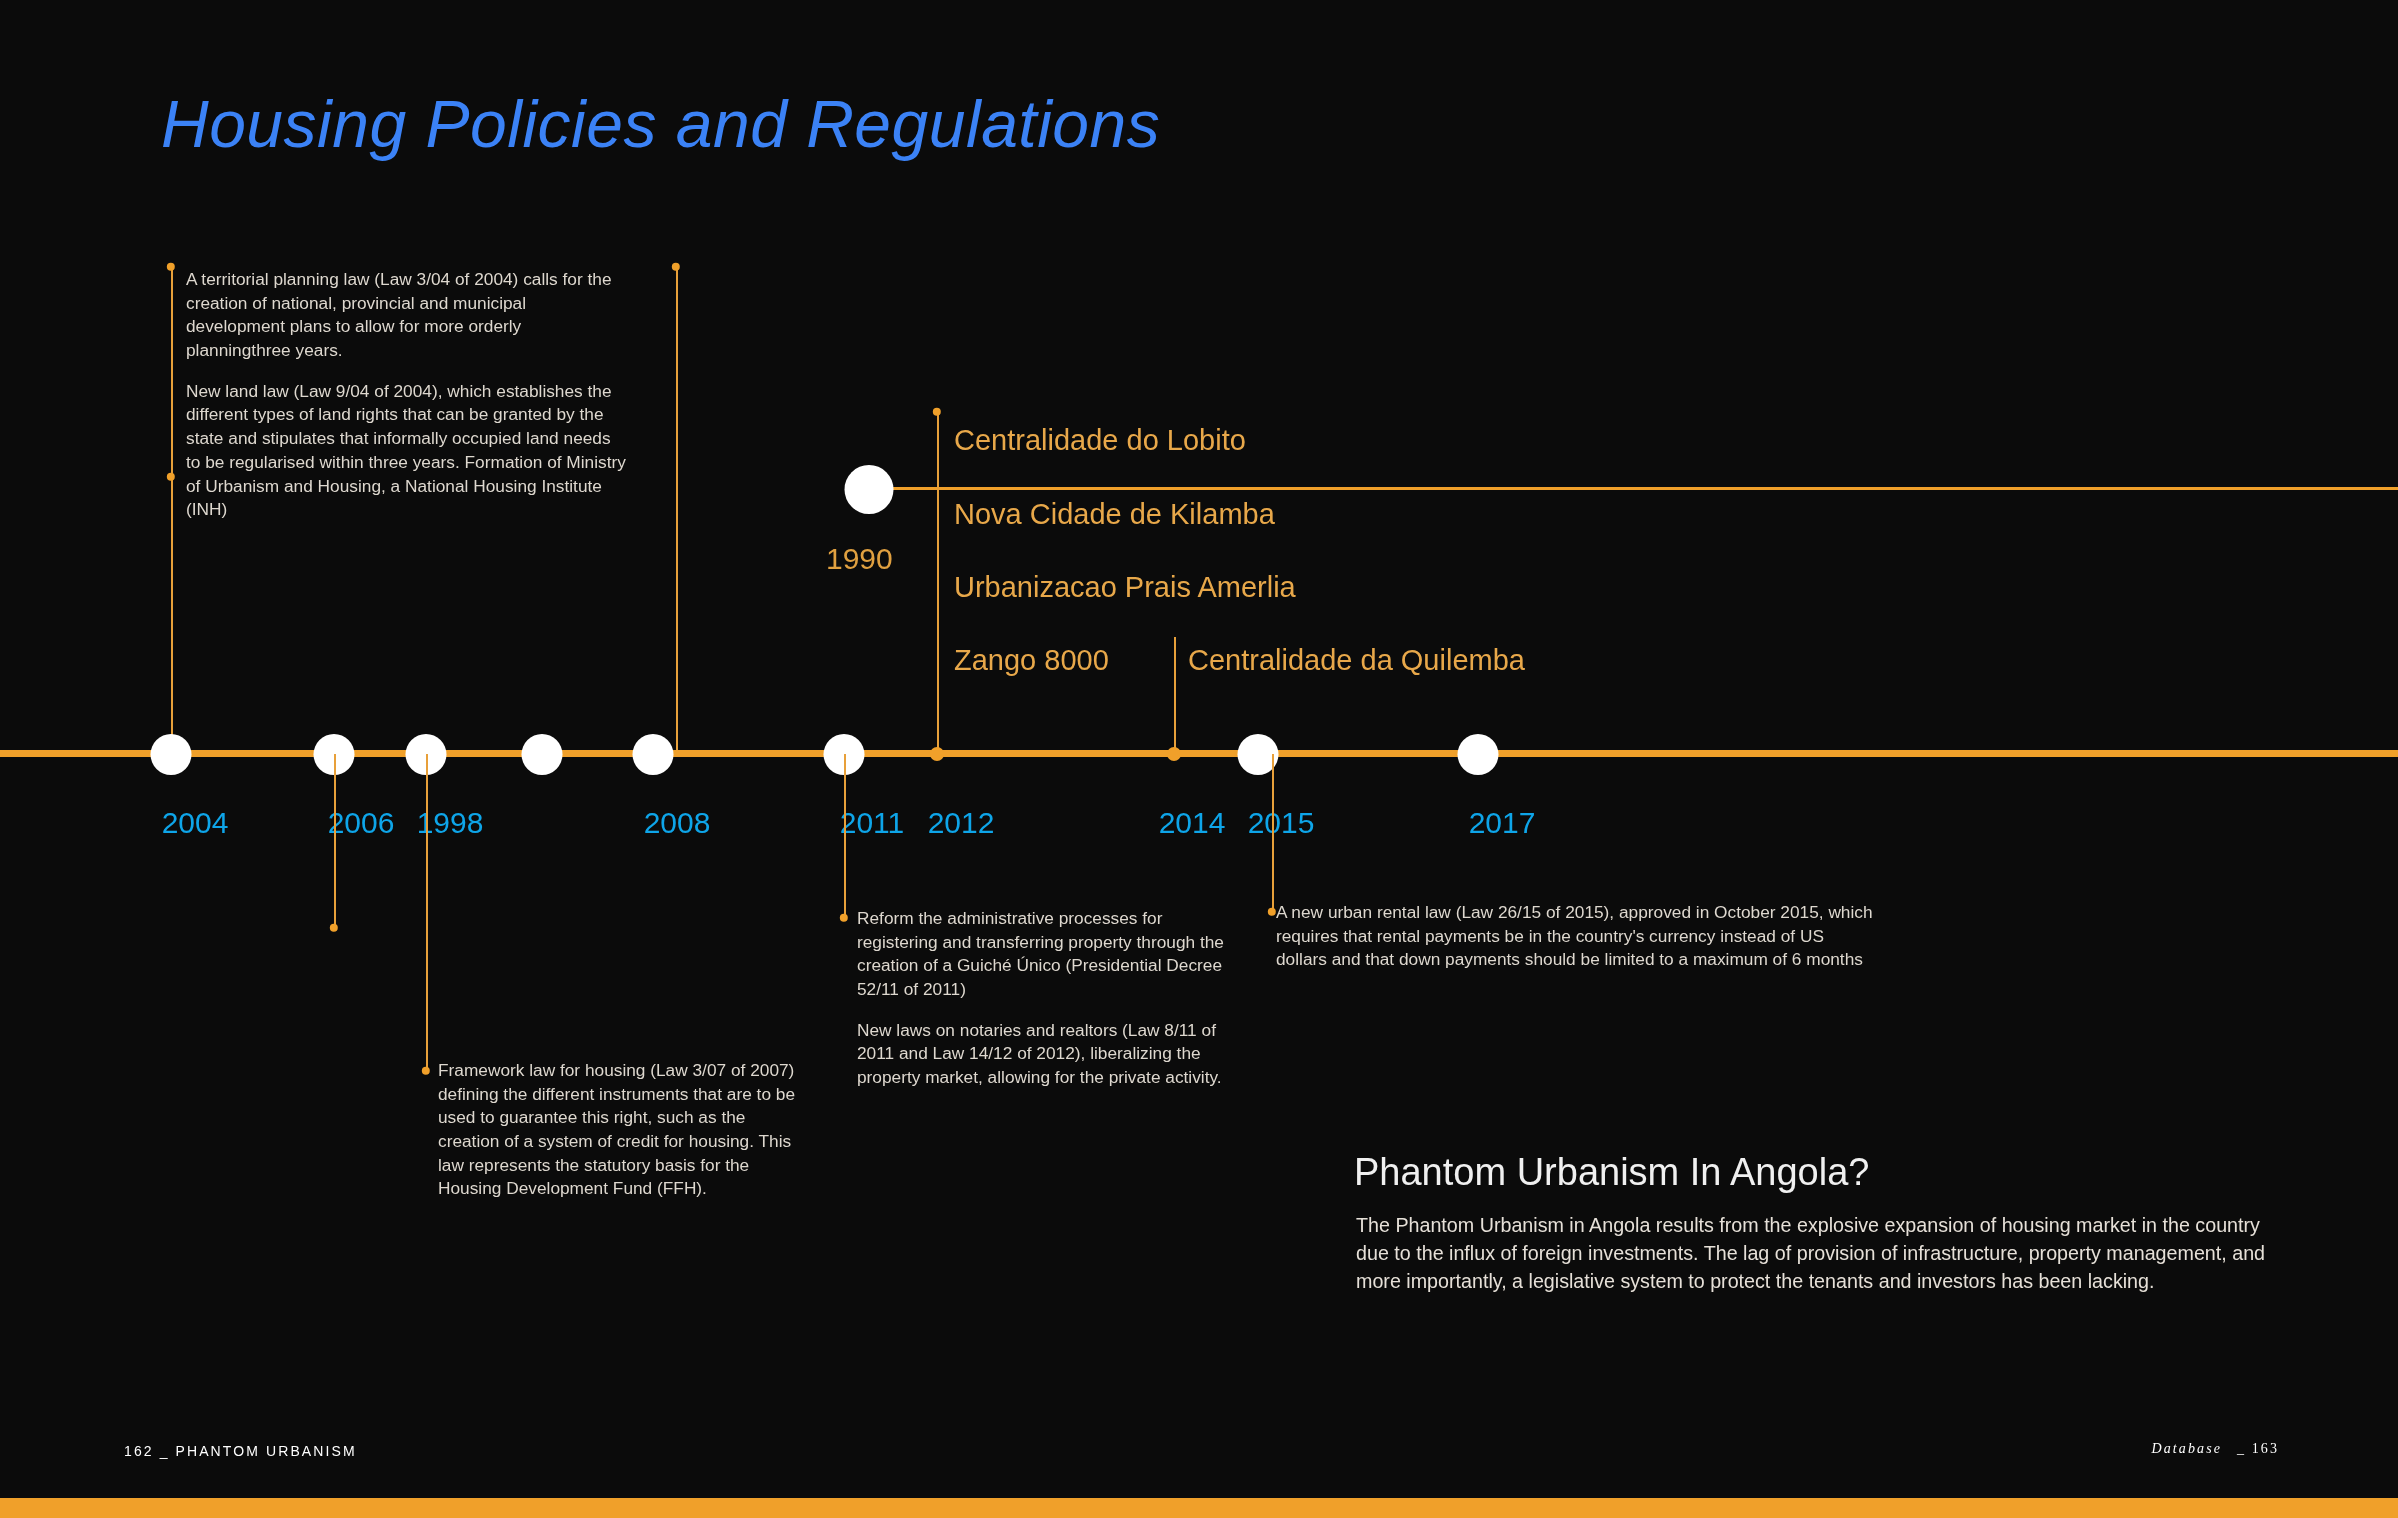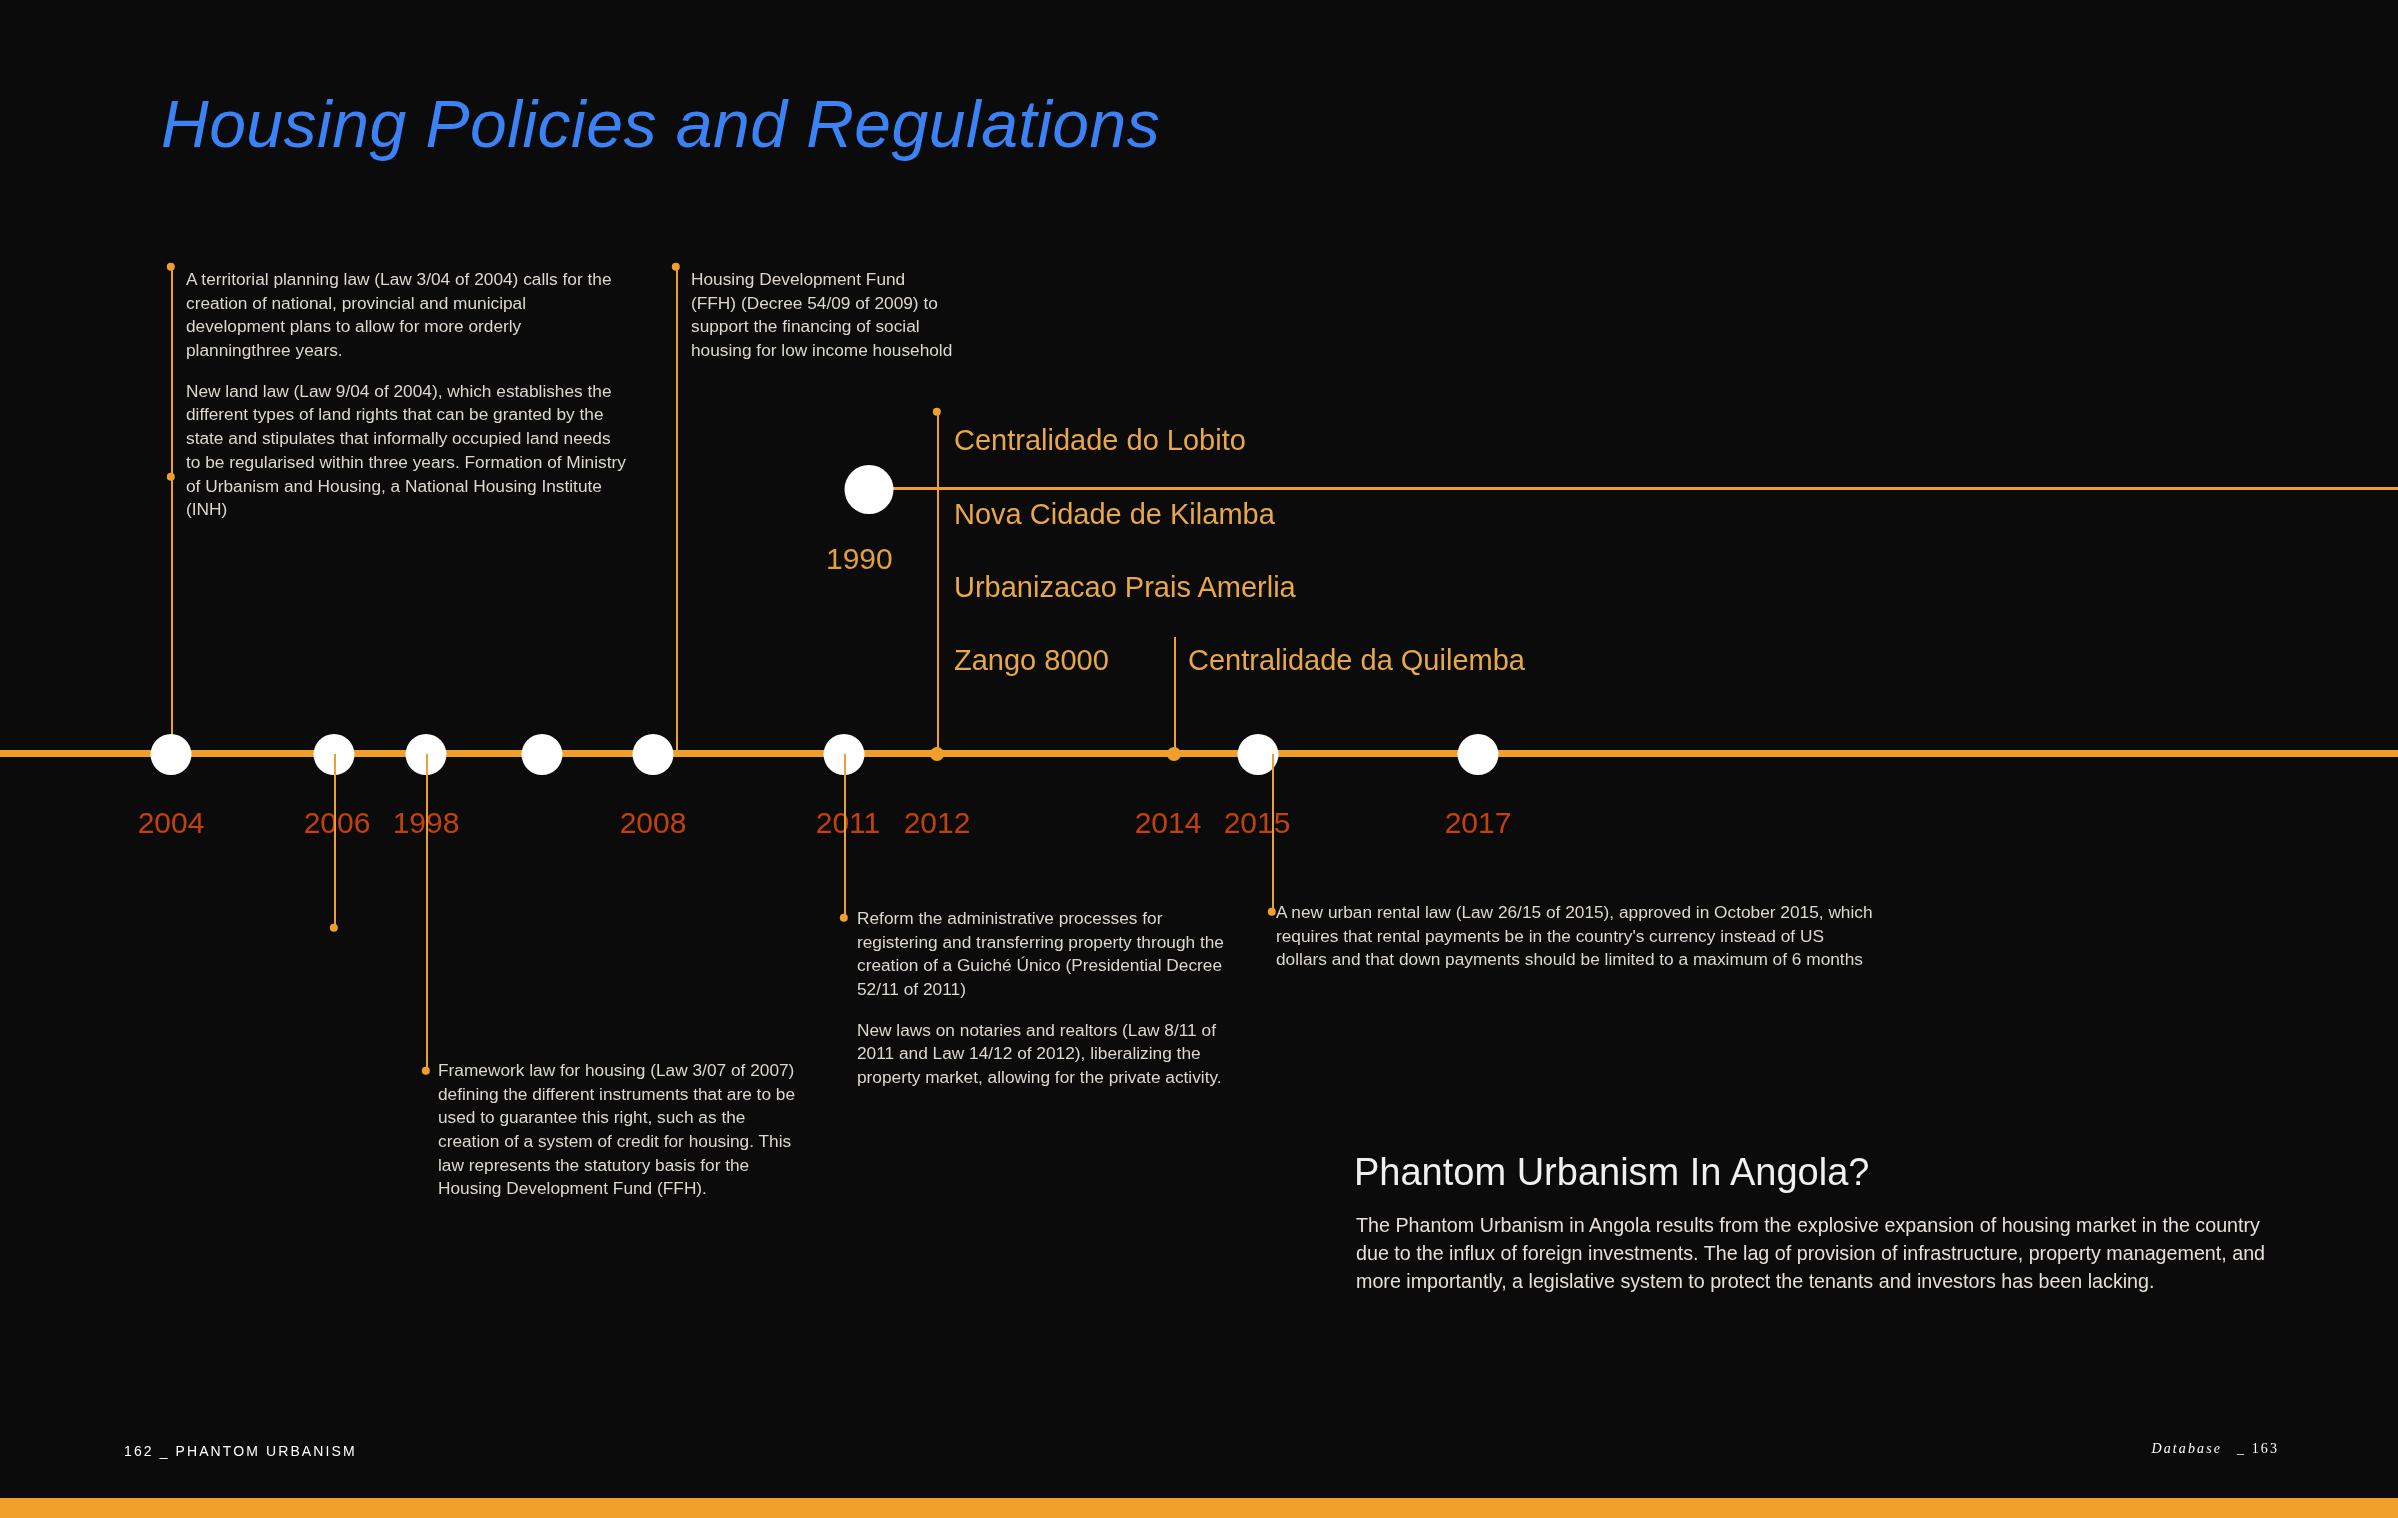--- a/index.html
+++ b/index.html
@@ -62,23 +62,24 @@
   }
   .node.big-white {
     width: 49px;
     height: 49px;
     top: 730px;
   }
   .year {
     position: absolute;
     top: 806px;
     font-size: 30px;
-    color: #c2410c;
+    color: #0ea5e9;
     transform: translateX(-50%);
     white-space: nowrap;
+    margin-left: 24px;
   }
   
   .vline {
     position: absolute;
     width: 1.9px;
     background: #e8a03a;
   }
   .dot {
     position: absolute;
     width: 8.4px;
@@ -162,23 +163,20 @@
   <div class="vline" style="left:171px; top:267px; height:483px;"></div>
   <div class="dot" style="left:171px; top:267px;"></div>
   <div class="note" style="left:186px; top:268px; width:440px;">
     <p>A territorial planning law (Law 3/04 of 2004) calls for the creation of national, provincial and municipal development plans to allow for more orderly planningthree years.</p>
     <p>New land law (Law 9/04 of 2004), which establishes the different types of land rights that can be granted by the state and stipulates that informally occupied land needs to be regularised within three years. Formation of Ministry of Urbanism and Housing, a National Housing Institute (INH)</p>
   </div>
   <div class="dot" style="left:171px; top:477px;"></div>
 
   <div class="vline" style="left:676px; top:267px; height:483px;"></div>
   <div class="dot" style="left:676px; top:267px;"></div>
-  <div class="note" style="left:691px; top:268px; width:262px;">
-    <p>Housing Development Fund (FFH) (Decree 54/09 of 2009) to support the financing of social housing for low income household</p>
-  </div>
 
   <div class="axis-secondary"></div>
   <div class="node big-white" style="left:869px; top:465px;"></div>
   <div class="year-1990" style="left:826px; top:542px;">1990</div>
 
   <div class="vline" style="left:937px; top:412px; height:338px;"></div>
   <div class="dot" style="left:937px; top:412px;"></div>
   <div class="vline" style="left:1174px; top:637px; height:113px;"></div>
 
   <div class="project" style="left:954px; top:424px;">Centralidade do Lobito</div>

